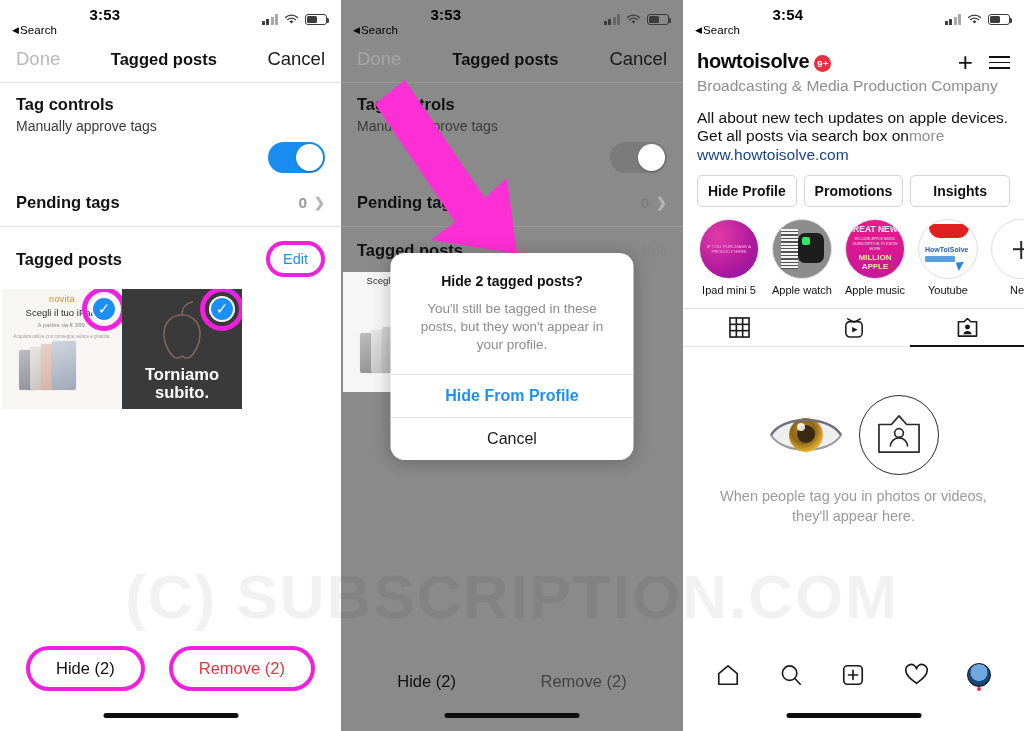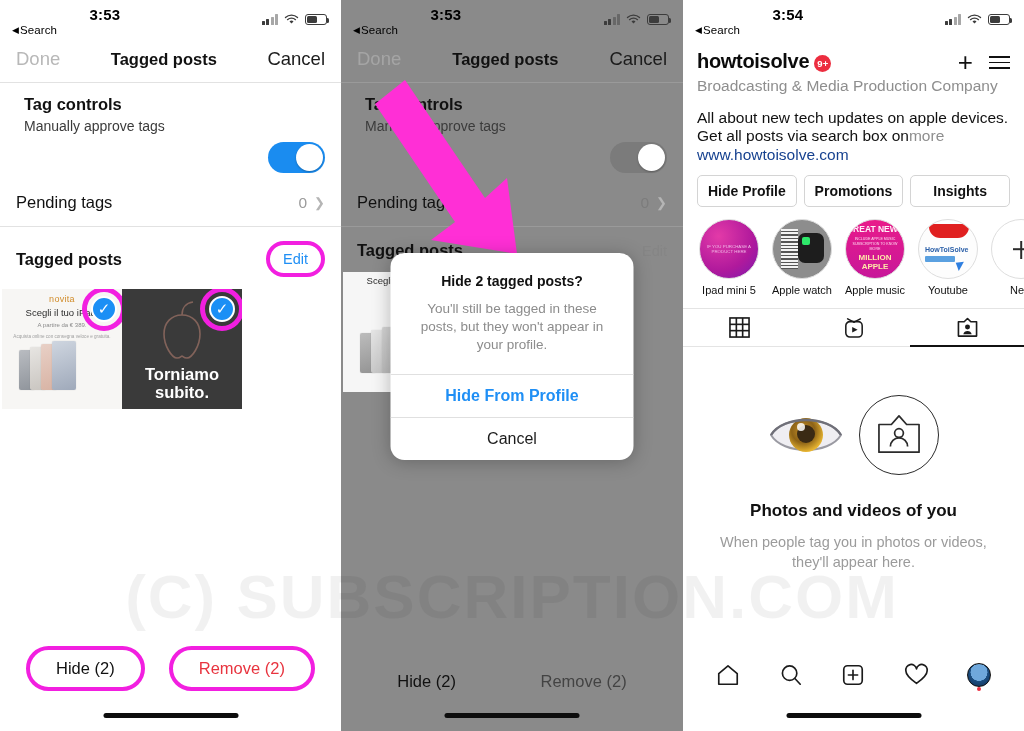--- a/index.html
+++ b/index.html
@@ -33,29 +33,29 @@
 
   
   .navbar{ display:flex; align-items:center; justify-content:space-between;
            padding:2px 16px 12px 16px; }
   .nav-done{ font-size:18.5px; color:#b8b8b8; }
   .nav-title{ font-size:16.5px; font-weight:700; color:#111; }
   .nav-cancel{ font-size:18.5px; color:#1b1b1b; }
   .hairline{ height:1px; background:#e2e2e2; width:100%; }
 
   
-  .section{ padding:12px 16px 0 24px; }
+  .section{ padding:12px 16px 0 16px; }
   .sec-title{ font-size:16.5px; font-weight:700; color:#111; }
   .sec-sub{ font-size:14px; color:#3b3b3b; margin-top:4px; }
   .toggle-row{ display:flex; justify-content:flex-end; padding:8px 16px 0 16px; }
   .toggle{ width:57px; height:31px; border-radius:16px; background:#1a8cf0; position:relative; }
   .toggle .knob{ position:absolute; right:2px; top:2px; width:27px; height:27px;
                  border-radius:50%; background:#fff; box-shadow:0 1px 2px rgba(0,0,0,.25); }
   .pending-row{ display:flex; align-items:center; justify-content:space-between;
-                padding:20px 16px 14px 16px; }
+                padding:20px 16px 14px 16px;font-weight:bold; }
   .pending-label{ font-size:16.5px; color:#111; }
   .pending-right{ display:flex; align-items:center; gap:7px; color:#9b9b9b; font-size:15.5px; }
   .chev{ font-size:13px; color:#b5b5b5; }
 
   
   .tp-head{ display:flex; align-items:center; justify-content:space-between;
             padding:14px 16px 10px 16px; }
   .tp-title{ font-size:16.5px; font-weight:700; color:#111; }
   .tp-edit{ font-size:14.5px; color:#1f8ff5; }
   .hl-edit{ position:relative; padding:5px 13px; border:4px solid #f21fe0; border-radius:20px; }
@@ -528,21 +528,20 @@
           <path d="M2 26 C14 6 60 6 72 26" fill="none" stroke="#6f6f78" stroke-width="2.4"></path>
         </svg>
         <div class="tagcirc">
           <svg width="44" height="42" viewBox="0 0 46 44">
             <path d="M2 11 H15 L23 2 L31 11 H44 V40 H2 Z" fill="none" stroke="#2b2b2b" stroke-width="1.8" stroke-linejoin="round"></path>
             <circle cx="23" cy="20" r="4.6" fill="none" stroke="#2b2b2b" stroke-width="1.8"></circle>
             <path d="M14 34 a9 9 0 0 1 18 0" fill="none" stroke="#2b2b2b" stroke-width="1.8"></path>
           </svg>
         </div>
       </div>
-      <div class="empty-title">Photos and videos of you</div>
       <div class="empty-sub">When people tag you in photos or videos, they'll appear here.</div>
     </div>
 
     <div class="tabbar">
       <span class="tabicon">
         <svg width="24" height="24" viewBox="0 0 26 26">
           <path d="M3 11.5 L13 3 L23 11.5 V23 H3 Z" fill="none" stroke="#1b1b1b" stroke-width="1.8" stroke-linejoin="round"></path>
         </svg>
       </span>
       <span class="tabicon">

